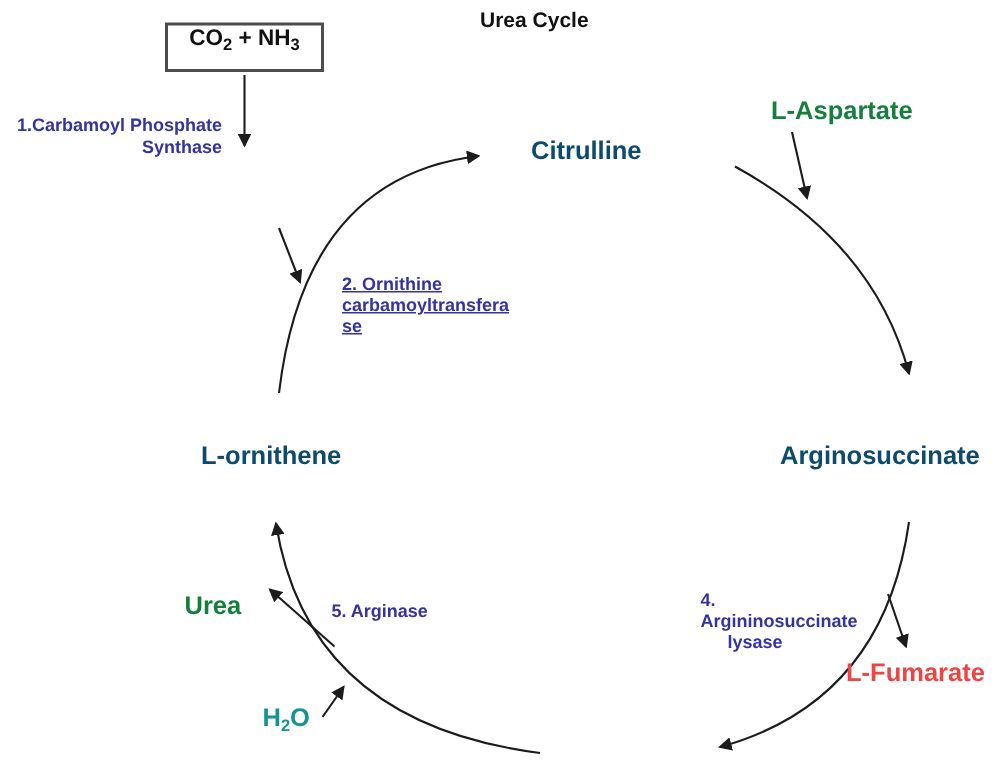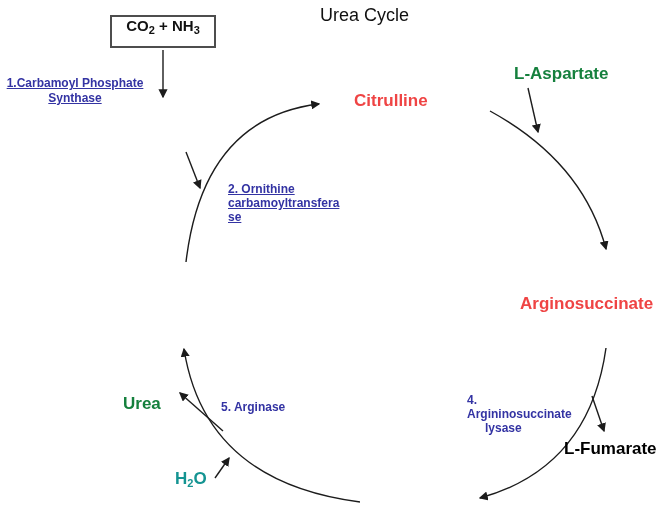--- a/index.html
+++ b/index.html
@@ -2,34 +2,34 @@
 <html><head>
 <meta charset="utf-8">
 <style>
   html,body{margin:0;padding:0;background:#ffffff;}
   #canvas{
     position:relative;width:672px;height:520px;background:#ffffff;overflow:hidden;
     font-family:"Liberation Sans","DejaVu Sans",sans-serif;
   }
   .abs{position:absolute;}
   #arrow-layer{position:absolute;left:0;top:0;width:672px;height:520px;}
-  .metabolite{font-size:17px;font-weight:bold;color:#ef4444;white-space:nowrap;}
+  .metabolite{font-size:17px;font-weight:bold;color:#0c4a6e;white-space:nowrap;}
   .enzyme{font-size:12px;font-weight:bold;color:#3333a3;line-height:15px;white-space:nowrap;}
   .green{color:#15803d;}
-  .green-light{color:#000000;}
+  .green-light{color:#ef4444;}
   .teal{color:#149492;text-align:center;}
-  .title{font-size:18px;font-weight:normal;color:#111;white-space:nowrap;}
+  .title{font-size:14px;font-weight:bold;color:#111;white-space:nowrap;}
   .box{
     border:2px solid #4d4d4d;background:#fff;color:#111;
     font-size:15px;font-weight:bold;display:flex;white-space:nowrap;
   }
   .box1{left:110px;top:15px;width:102px;height:29px;justify-content:center;}
   .box2{left:116px;top:103px;width:102px;height:41px;flex-direction:column;align-items:flex-start;justify-content:center;padding-left:7px;line-height:19px;}
   sub{font-size:11px;font-weight:bold;vertical-align:-3px;}
-  .e1{left:2px;top:76px;width:146px;text-align:center;text-decoration:underline;}
+  .e1{left:2px;top:76px;width:146px;text-align:right;}
   .e2{left:228px;top:182px;line-height:14px;text-decoration:underline;}
   .e3{left:462px;top:181px;width:118px;text-align:center;}
   .e4{left:467px;top:393px;line-height:14px;}
   .e4 .indent{padding-left:18px;}
   .e5{left:221px;top:400px;}
   .citrulline{left:354px;top:91px;}
   .aspartate{left:514px;top:64px;}
   .arginosuccinate{left:520px;top:294px;}
   .fumarate{left:564px;top:439px;}
   .arginine{left:363px;top:492px;}
@@ -81,20 +81,21 @@
 
   <div class="abs enzyme e2">
     <div>2. Ornithine</div>
     <div>carbamoyltransfera</div>
     <div>se</div>
   </div>
 
 
   <div class="abs metabolite arginosuccinate">Arginosuccinate</div>
 
+  <div class="abs metabolite ornithene">L-ornithene</div>
 
   <div class="abs enzyme e4">
     <div>4.</div>
     <div>Argininosuccinate</div>
     <div class="indent">lysase</div>
   </div>
 
   <div class="abs metabolite green-light fumarate">L-Fumarate</div>
 
 

